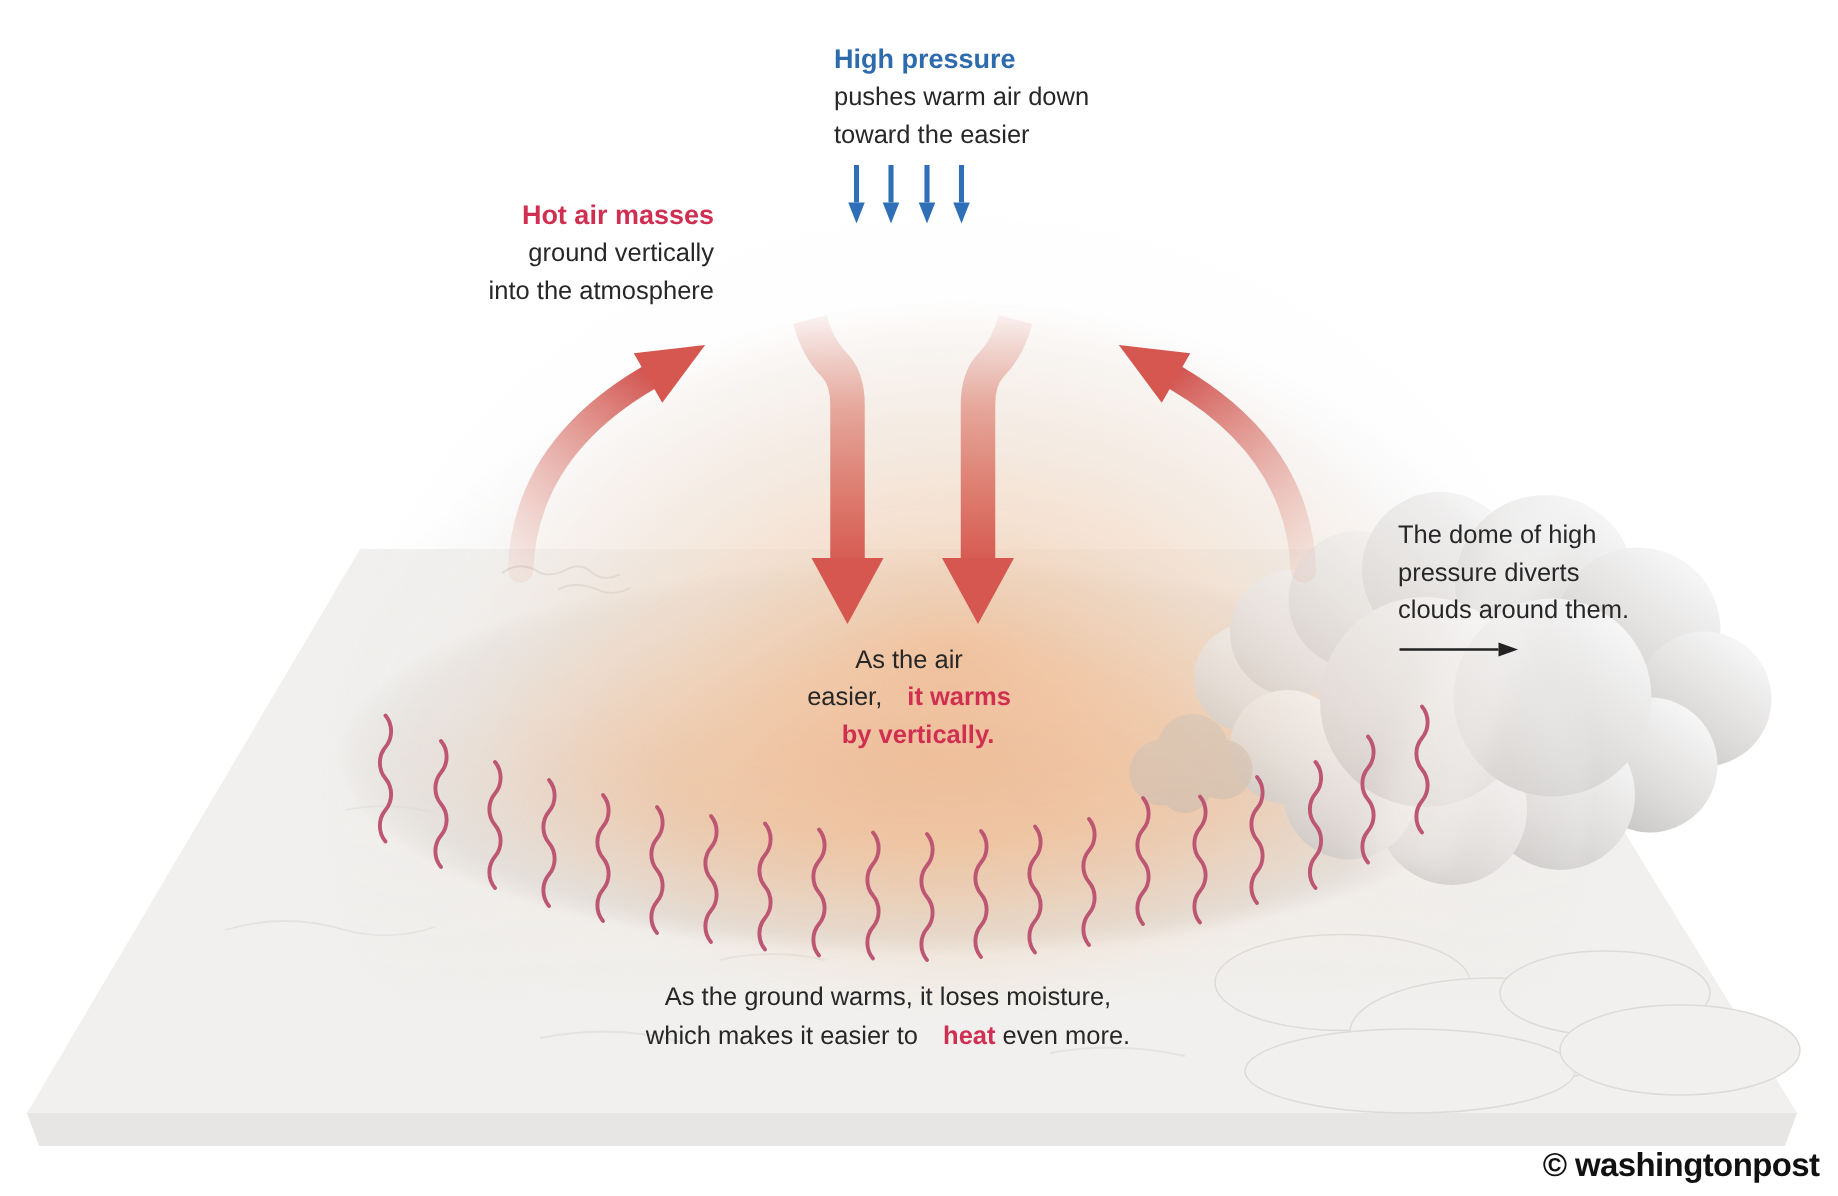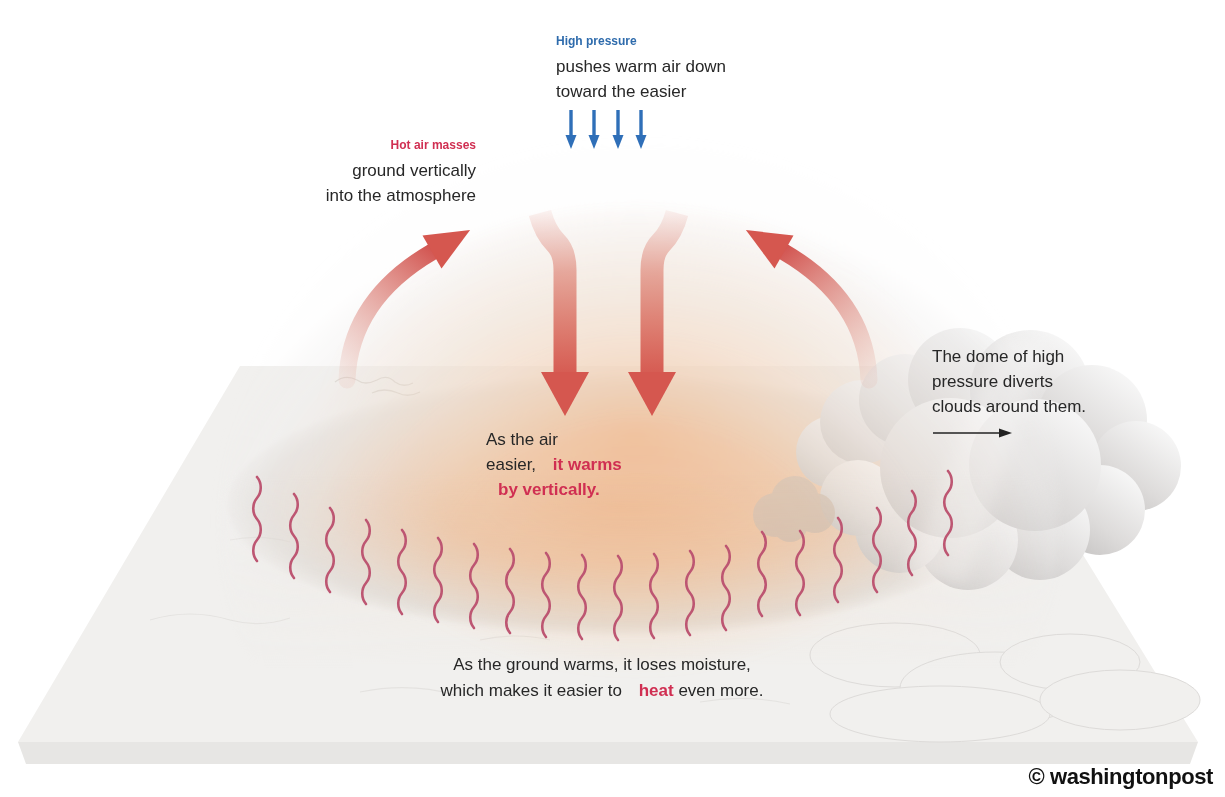--- a/index.html
+++ b/index.html
@@ -2,28 +2,28 @@
 <html style="--c-blue: #2e6bac; --c-blue_arrow: #2f6fb8; --c-red: #d02f52; --c-arrow_red: #d5574f; --c-squiggle: #bd5672; --c-text: #272727; --c-ground: #f1f0ee; --c-dome_peach: #f3c9a4; --c-cloud_gray: #c5c3c2;"><head>
 <meta charset="utf-8">
 <style>
   html,body{margin:0;padding:0;background:#ffffff;}
   body{
     width:1225px;height:797px;position:relative;overflow:hidden;
     font-family:"Liberation Sans",sans-serif;color:var(--c-text,#272727);
   }
   #scene{position:absolute;left:0;top:0;}
   .anno{position:absolute;font-size:17px;line-height:25px;z-index:5;}
-  .anno .head{font-weight:700;font-size:12px;}
+  .anno .head{font-weight:700;font-size:18px;}
   .blue{color:var(--c-blue,#2e6bac);}
   .red{color:var(--c-red,#d02f52);font-weight:700;margin-left:12px;}
   #anno-high-pressure{left:556px;top:27px;width:210px;text-align:left;}
   #anno-hot-air{left:256px;top:131px;width:220px;text-align:right;}
-  #anno-air-sinks{left:486px;top:427px;width:240px;}
+  #anno-air-sinks{left:486px;top:427px;width:240px;text-align:center;}
   #anno-dome-diverts{left:932px;top:328px;width:200px;text-align:left;margin-top:16px;}
-  #anno-ground-warms{left:376px;top:652px;width:452px;text-align:center;line-height:26px;}
+  #anno-ground-warms{left:366px;top:652px;width:452px;text-align:center;line-height:26px;}
   #credit{left:963px;top:764px;width:250px;text-align:right;
           font-weight:700;font-size:22px;letter-spacing:-0.4px;color:#111;}
   
   .fill-arrow{fill:var(--c-arrow_red,#d5574f);}
   .stroke-blue{stroke:var(--c-blue_arrow,#2f6fb8);}
   .fill-blue{fill:var(--c-blue_arrow,#2f6fb8);}
   .squig{stroke:var(--c-squiggle,#bd5672);}
 </style>
 </head>
 <body>

